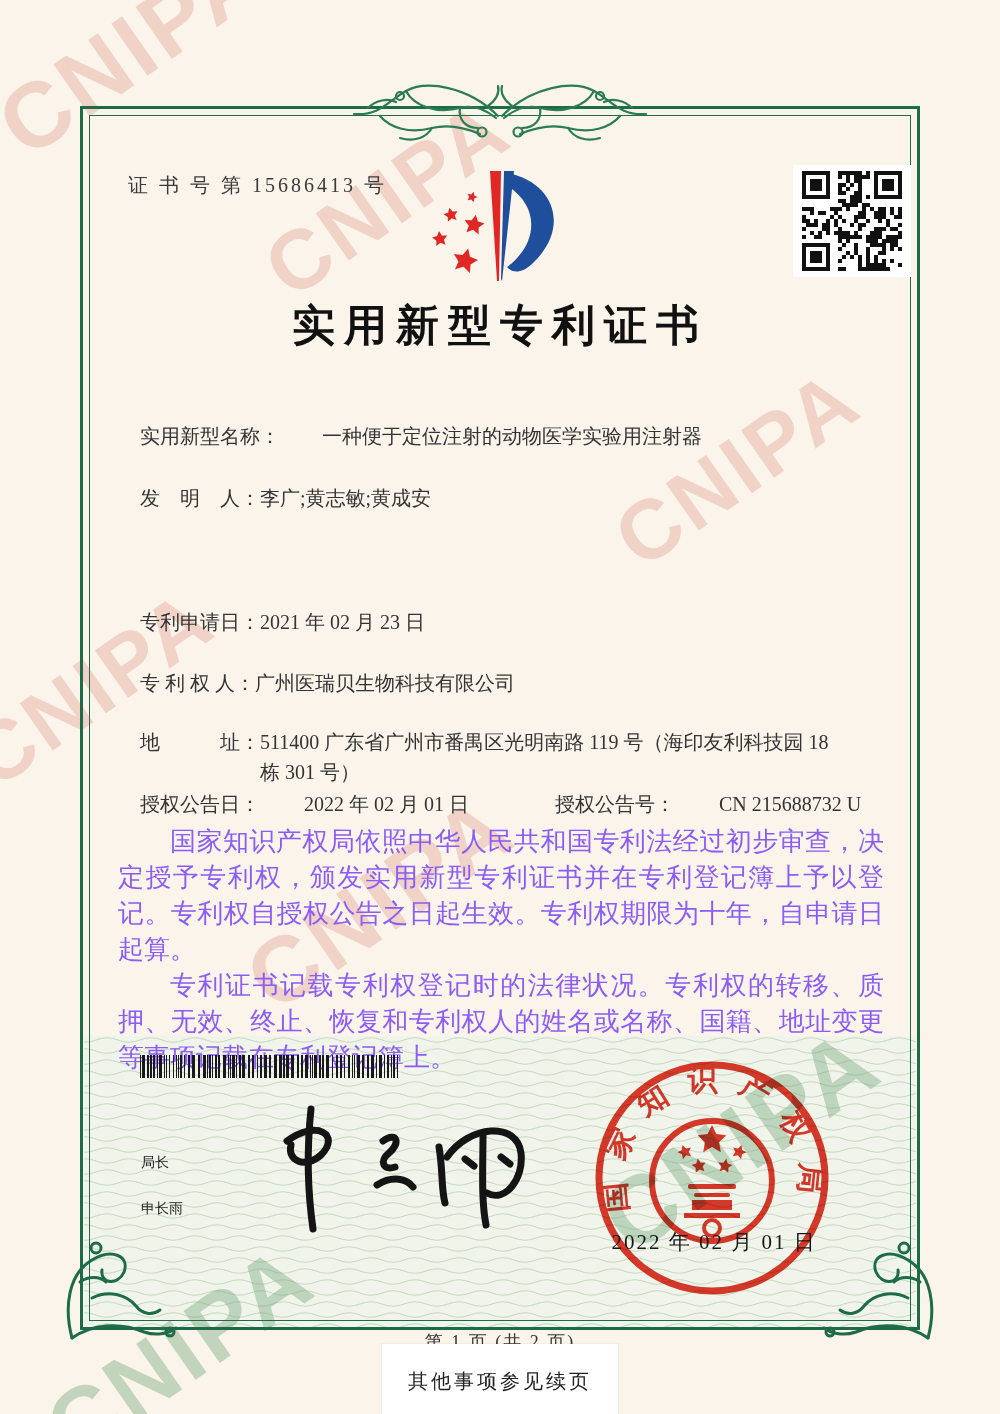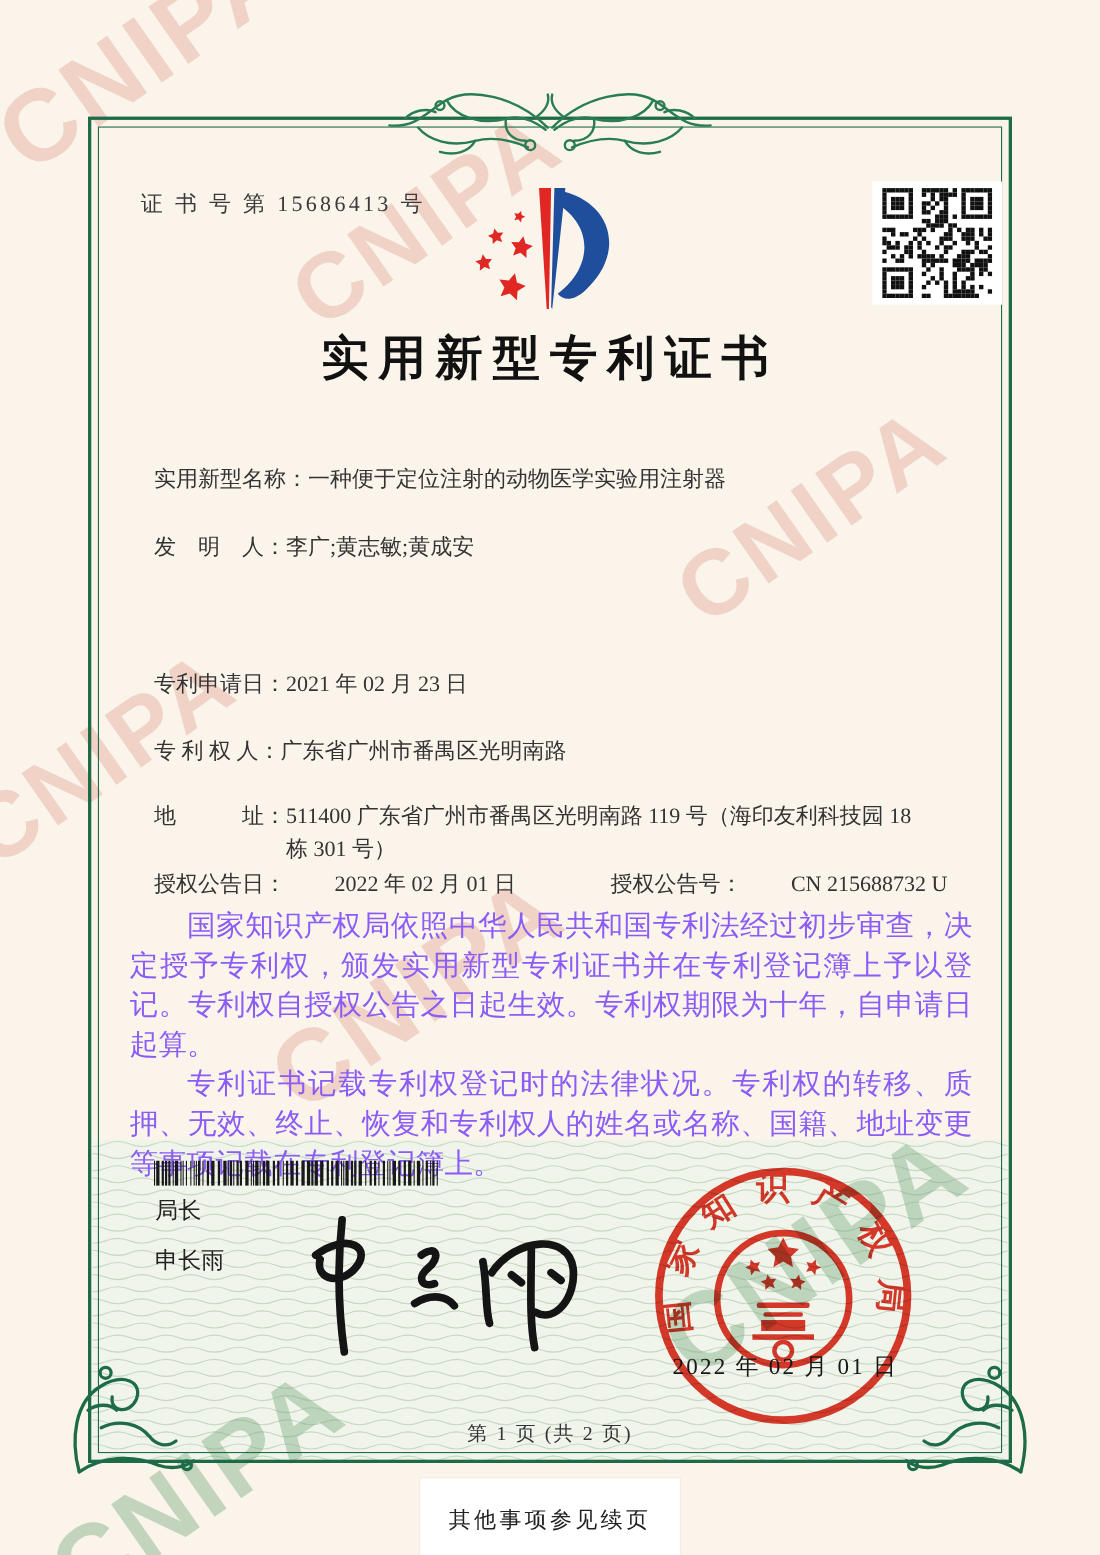--- a/index.html
+++ b/index.html
@@ -38,26 +38,26 @@
   .field-value{max-width:592px;}
   .grant-row{position:absolute;left:140px;top:789px;width:740px;display:flex;font-size:20px;line-height:30px;color:#333;}
   .grant-cell{display:flex;gap:44px;}
   .grant-cell.second{margin-left:86px;}
   
   .body-text{position:absolute;left:118px;top:824px;width:766px;font-size:26px;line-height:36px;
              text-align:justify;color:#8b5cf6;}
   .body-text p{margin:0;text-indent:2em;}
   
   .barcode{position:absolute;left:140px;top:1055px;width:262px;height:23px;}
-  .officer{position:absolute;left:141px;top:1077px;font-size:21px;line-height:46px;color:#222;}
+  .officer{position:absolute;left:141px;top:1140px;font-size:14px;line-height:46px;color:#222;}
   .signature{position:absolute;left:255px;top:1095px;width:310px;height:155px;}
   .seal{position:absolute;left:582px;top:1048px;width:260px;height:260px;mix-blend-mode:multiply;opacity:.93;}
   .seal-date{position:absolute;left:600px;top:1228px;width:228px;text-align:center;font-size:21px;
              letter-spacing:2px;color:#161616;z-index:5;}
-  .page-footer{position:absolute;left:0;top:1291px;width:100%;text-align:center;font-size:18px;letter-spacing:2px;color:#333;}
+  .page-footer{position:absolute;left:0;top:1330px;width:100%;text-align:center;font-size:18px;letter-spacing:2px;color:#333;}
   .cont-note{position:absolute;left:50%;top:1344px;transform:translateX(-50%);background:#fff;
              padding:24px 26px;font-size:20px;letter-spacing:3px;color:#222;box-shadow:0 0 0 1px rgba(0,0,0,.03);}
 </style>
 </head>
 <body>
 
 <div class="page" style="--green: #1e6b48; --paper: #faf4eb; --seal-red: #df2b1c; --logo-red: #e02723; --logo-blue: #1f4e9c;">
 
   <div class="wm pink wm1">CNIPA</div>
   <div class="wm pink wm2">CNIPA</div>
@@ -452,35 +452,35 @@
       <polygon points="72,8 83,8 81,118 79,118"></polygon>
     </g>
     <g fill="var(--logo-blue,#1f4e9c)">
       <polygon points="86,8 96,8 84,118 83,116"></polygon>
       <path d="M90,10 C138,20 152,66 114,101 C104,110 95,111 89,104 C119,82 124,44 88,22 Z"></path>
     </g>
   </svg>
 
   <div class="title">实用新型专利证书</div>
 
-  <div class="field-row" style="top:421px;">
+  <div class="field-row" style="top:421px;gap:42px;">
     <span class="field-label">实用新型名称：</span>
     <span class="field-value">一种便于定位注射的动物医学实验用注射器</span>
   </div>
   <div class="field-row" style="top:483px;">
     <span class="field-label">发　明　人：</span>
     <span class="field-value">李广;黄志敏;黄成安</span>
   </div>
   <div class="field-row" style="top:607px;">
     <span class="field-label">专利申请日：</span>
     <span class="field-value">2021 年 02 月 23 日</span>
   </div>
   <div class="field-row" style="top:668px;">
     <span class="field-label">专 利 权 人：</span>
-    <span class="field-value">广东省广州市番禺区光明南路</span>
+    <span class="field-value">广州医瑞贝生物科技有限公司</span>
   </div>
   <div class="field-row" style="top:727px;">
     <span class="field-label">地　　　址：</span>
     <span class="field-value">511400 广东省广州市番禺区光明南路 119 号（海印友利科技园 18 栋 301 号）</span>
   </div>
 
   <div class="grant-row">
     <span class="grant-cell">
       <span class="field-label">授权公告日：</span>
       <span class="field-value">2022 年 02 月 01 日</span>

